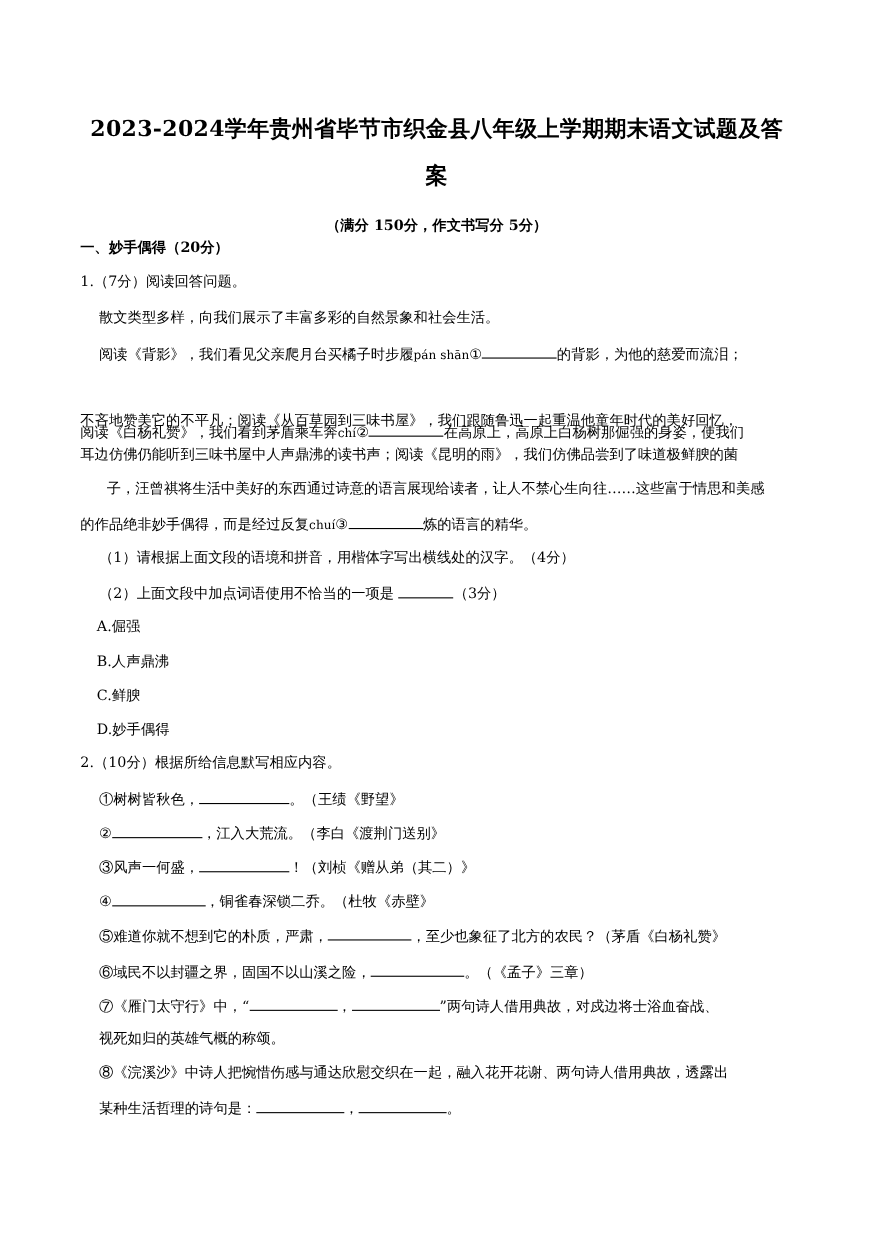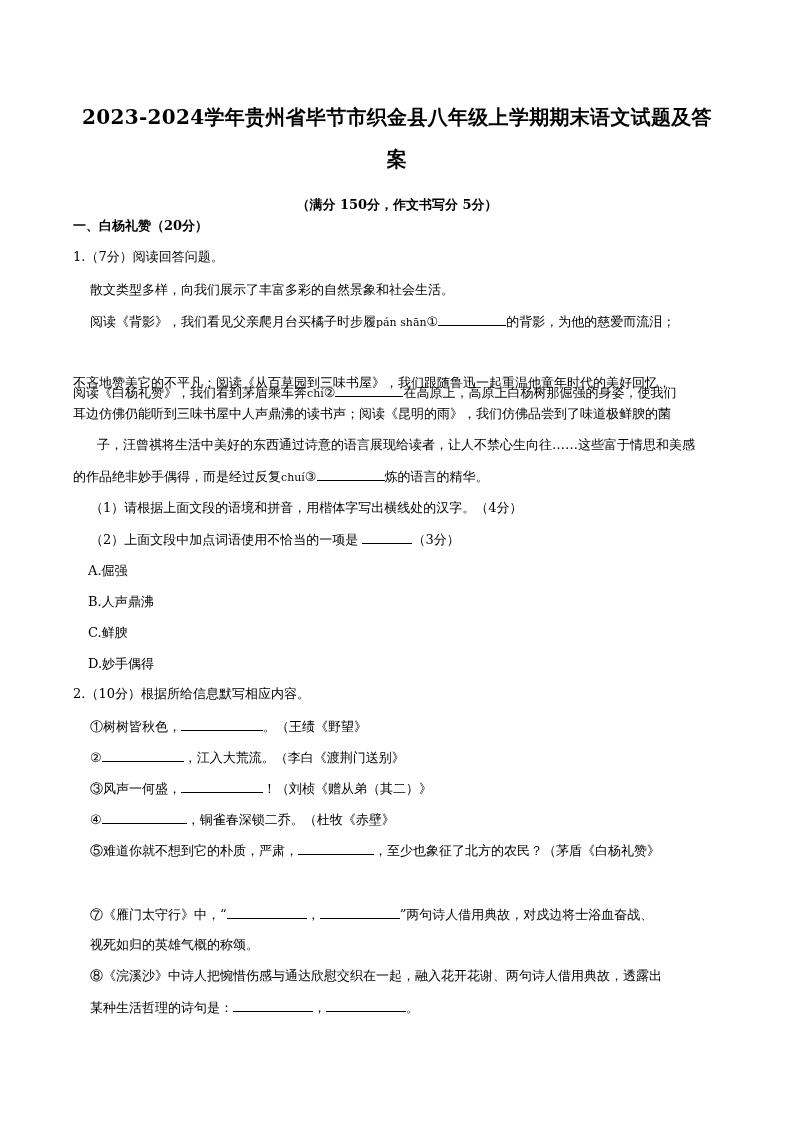--- a/index.html
+++ b/index.html
@@ -28,21 +28,21 @@
 </style>
 </head>
 <body>
 
 <div class="page">
 
   <div class="title t1">2023-2024学年贵州省毕节市织金县八年级上学期期末语文试题及答</div>
   <div class="title t2">案</div>
   <div class="subtitle">（满分 150分，作文书写分 5分）</div>
 
-  <div class="line bold" style="top:218px;">一、白杨礼赞（20分）</div>
+  <div class="line bold" style="top:218px;">一、妙手偶得（20分）</div>
 
   <div class="line" style="top:249px;">1.（7分）阅读回答问题。</div>
   <div class="line ind1" style="top:282px;">散文类型多样，向我们展示了丰富多彩的自然景象和社会生活。</div>
 
   <div class="line ind1" style="top:313px;">
     <span>阅读《背影》，我们看见父亲爬月台买橘子时步履</span><span class="py">pán shān</span><span>①</span><span class="blank b68"></span><span>的背影，为他的慈爱而流泪；</span>
   </div>
   <div class="line" style="top:344px;margin-top:40px;">
     <span>阅读《白杨礼赞》，我们看到茅盾乘车奔</span><span class="py">chí</span><span>②</span><span class="blank b68"></span><span>在高原上，高原上白杨树那倔强的身姿，使我们</span>
   </div>
@@ -73,20 +73,23 @@
   </div>
   <div class="line ind1" style="top:780px;">
     <span>③风声一何盛，</span><span class="blank b82"></span><span>！（刘桢《赠从弟（其二）》</span>
   </div>
   <div class="line ind1" style="top:811px;">
     <span>④</span><span class="blank b85"></span><span>，铜雀春深锁二乔。（杜牧《赤壁》</span>
   </div>
   <div class="line ind1" style="top:842px;">
     <span>⑤难道你就不想到它的朴质，严肃，</span><span class="blank b75"></span><span>，至少也象征了北方的农民？（茅盾《白杨礼赞》</span>
   </div>
+  <div class="line ind1" style="top:875px;">
+    <span>⑥域民不以封疆之界，固国不以山溪之险，</span><span class="blank b85"></span><span>。（《孟子》三章）</span>
+  </div>
   <div class="line ind1" style="top:906px;">
     <span>⑦《雁门太守行》中，“</span><span class="blank b78"></span><span>，</span><span class="blank b78"></span><span>”两句诗人借用典故，对戍边将士浴血奋战、</span>
   </div>
   <div class="line ind1" style="top:937px;">视死如归的英雄气概的称颂。</div>
   <div class="line ind1" style="top:968px;">⑧《浣溪沙》中诗人把惋惜伤感与通达欣慰交织在一起，融入花开花谢、两句诗人借用典故，透露出</div>
   <div class="line ind1" style="top:999px;">
     <span>某种生活哲理的诗句是：</span><span class="blank b78"></span><span>，</span><span class="blank b78"></span><span>。</span>
   </div>
 
 </div>

